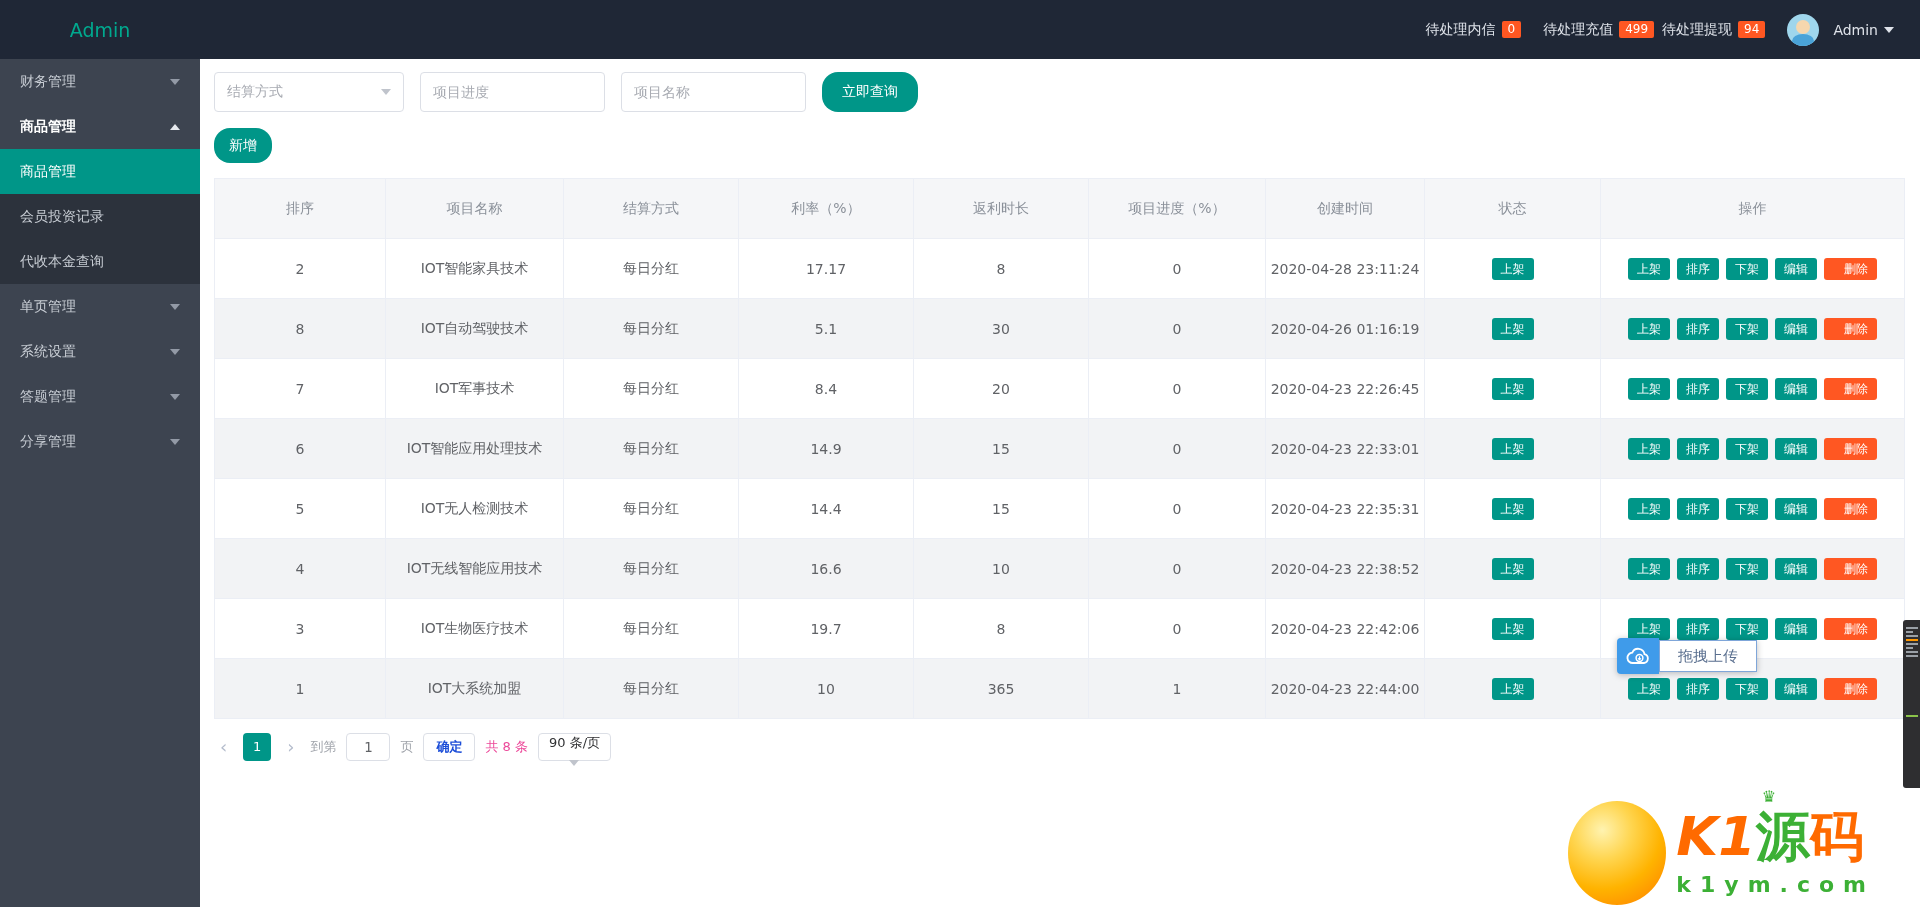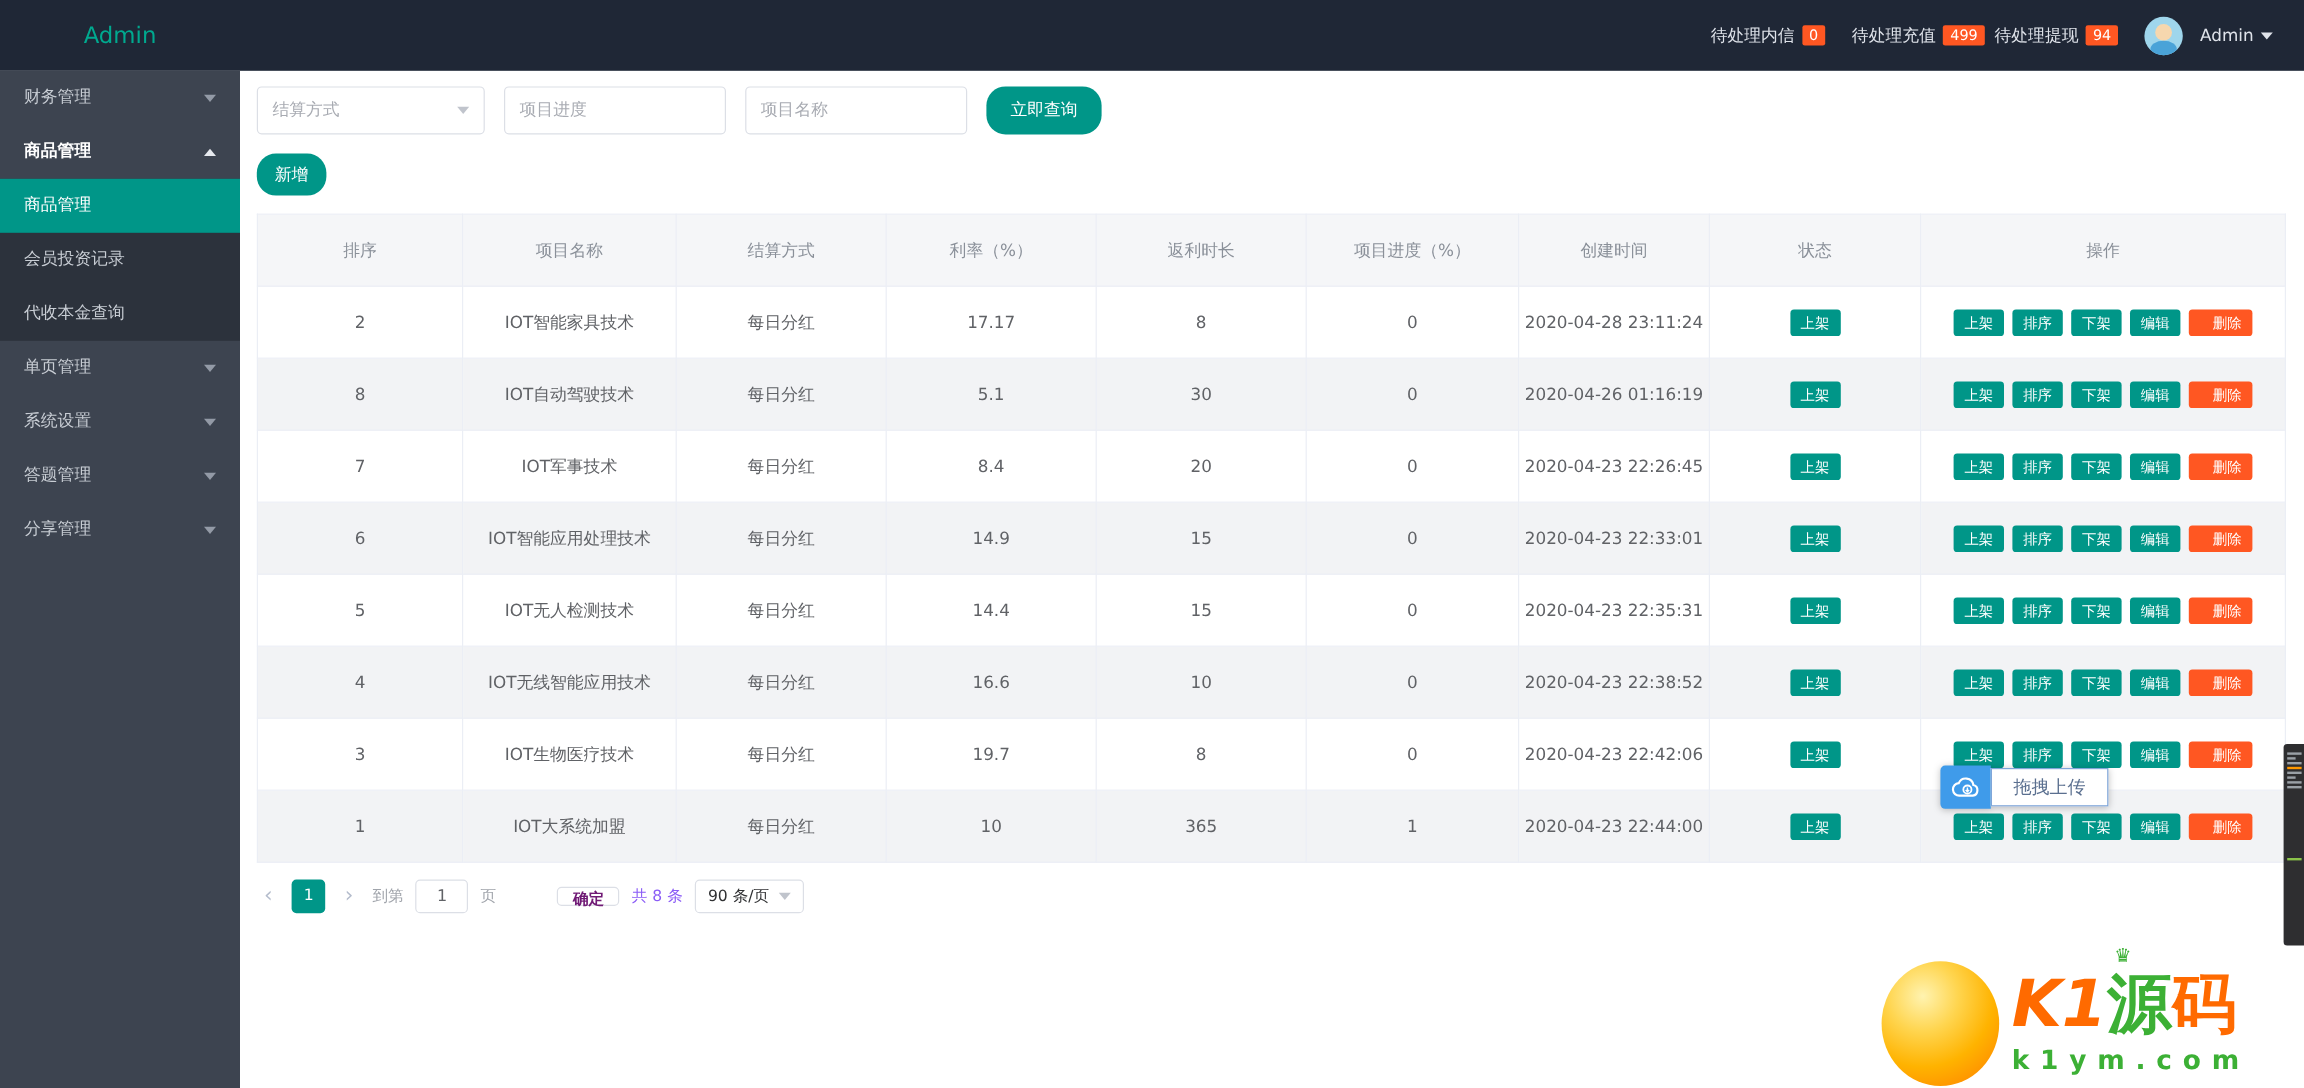--- a/index.html
+++ b/index.html
@@ -55,24 +55,24 @@
   .ops { display:flex; gap:7px; justify-content:center; align-items:center; }
   .btn-mini { background:#009688; color:#fff; border:none; border-radius:3px; font-size:12px; line-height:22px;
     padding:0 9px; cursor:pointer; font-family:inherit; }
   .btn-mini.danger { background:#ff5722;padding-left:20px; }
 
   
   .pager { margin-top:14px; display:flex; align-items:center; gap:10px; color:#606266; font-size:13px; }
   .pg-arrow { color:#b4bccc; font-size:18px; padding:0 6px; cursor:pointer; line-height:28px; }
   .pg-num { width:28px; height:28px; background:#009688; color:#fff; border-radius:4px; text-align:center; line-height:28px; cursor:pointer; }
   .pg-input { width:44px; height:28px; border:1px solid #dcdfe6; border-radius:4px; text-align:center; outline:none; font-family:inherit; color:#606266; }
-  .pg-btn { height:16px; padding:0 12px; background:#fff; border:1px solid #dcdfe6; border-radius:4px; color:#701a75;
-    font-weight:bold; cursor:pointer; font-family:inherit; font-size:13px;margin-left:41px; }
+  .pg-btn { height:28px; padding:0 12px; background:#fff; border:1px solid #dcdfe6; border-radius:4px; color:#1d4ed8;
+    font-weight:bold; cursor:pointer; font-family:inherit; font-size:13px; }
   .pg-size { height:28px; border:1px solid #dcdfe6; border-radius:4px; display:flex; align-items:center; gap:8px;
-    padding:0 10px; color:#303133; cursor:pointer; }
+    padding:0 10px; color:#303133; cursor:pointer;flex-direction:column; }
 
   
   .upload-float { position:absolute; left:1617px; top:638px; display:flex; z-index:40; filter:drop-shadow(0 1px 3px rgba(0,0,0,.25)); }
   .upload-btn { width:42px; height:36px; background:#3f9bea; border-radius:4px 0 0 4px; display:flex; align-items:center; justify-content:center; cursor:pointer; }
   .upload-label { width:98px; height:32px; margin-top:2px; background:#fff; border:1px solid #7fa6d9;
     display:flex; align-items:center; justify-content:center; color:#5a6f8f; font-size:15px; }
 
   
   .minimap { position:absolute; right:0; top:620px; width:17px; height:168px; background:#2e2e30; border-radius:3px 0 0 3px; z-index:50; padding-top:5px; }
   .minimap i { display:block; height:2px; margin:2px 2px 2px 3px; background:#9aa0a6; }
@@ -370,21 +370,21 @@
   
 
   <div class="pager">
     <span class="pg-arrow">‹</span>
     <span class="pg-num">1</span>
     <span class="pg-arrow">›</span>
     <span style="color:#a0a4ab;">到第</span>
     <input class="pg-input" value="1" style="">
     <span style="color:#a0a4ab;">页</span>
     <button class="pg-btn">确定</button>
-    <span style="color:#8b5cf6;">共 8 条</span>
+    <span style="color:#ec4899;">共 8 条</span>
     <div class="pg-size">
       <span>90 条/页</span>
       <span class="select-caret"></span>
     </div>
   </div>
 </main>
 
 <div class="upload-float">
   <div class="upload-btn">
     <svg width="26" height="20" viewBox="0 0 26 20">

